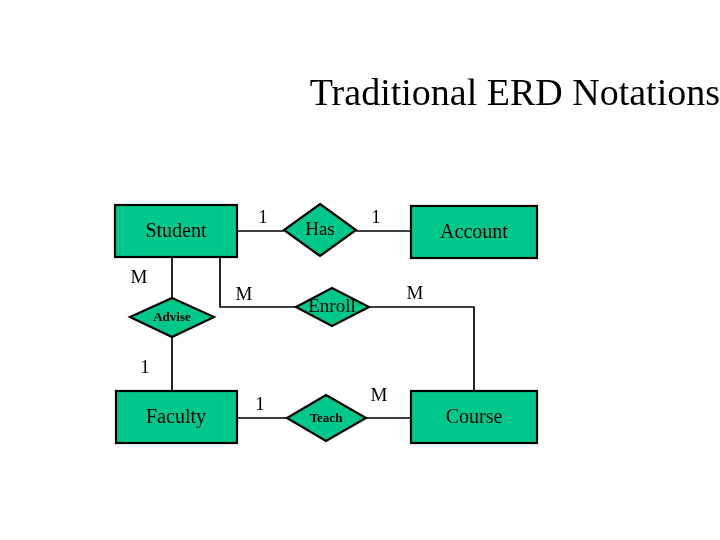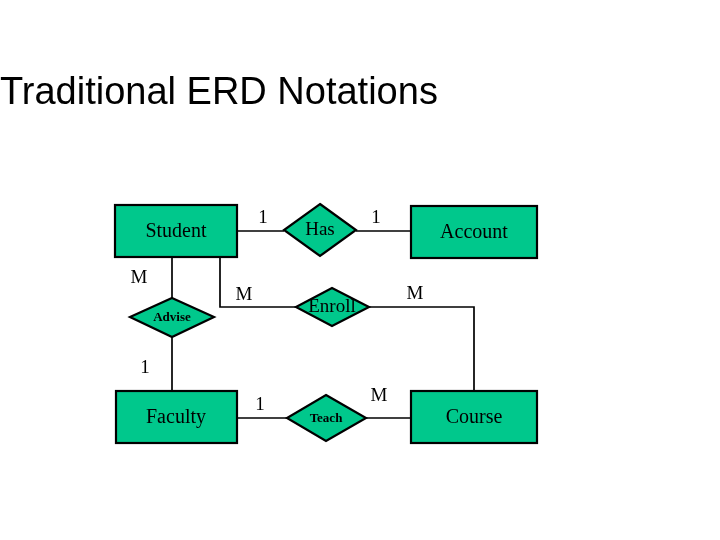--- a/index.html
+++ b/index.html
@@ -13,22 +13,22 @@
     height: 540px;
     background: #ffffff;
     overflow: hidden;
     font-family: "Liberation Serif", "DejaVu Serif", serif;
   }
   #slide-title {
     position: absolute;
     left: 0;
     top: 70px;
     width: 720px;
-    text-align: left;
-    font-family: Liberation Sans, sans-serif;
+    text-align: right;
+    font-family: Liberation Serif, serif;
     font-size: 38px;
     font-weight: normal;
     color: #000000;
     letter-spacing: 0px;
     white-space: nowrap;
   }
   #erd-canvas {
     position: absolute;
     left: 8px;
     top: 0;

